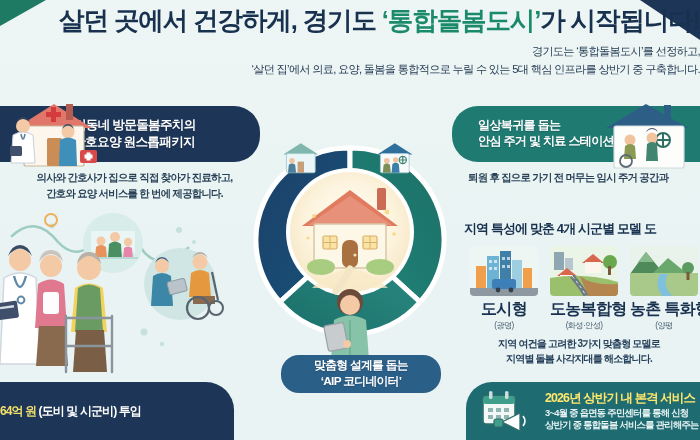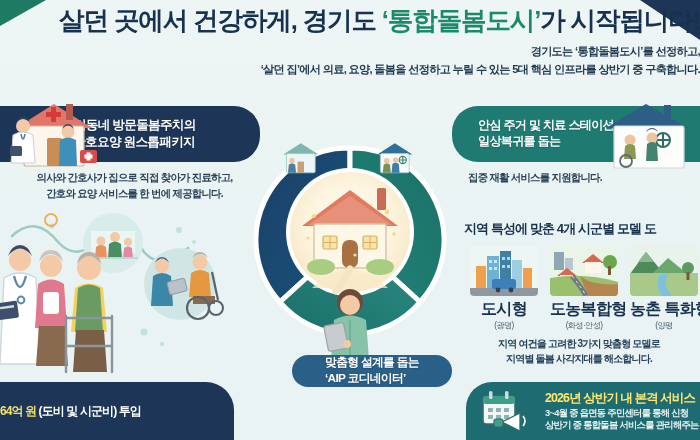--- a/index.html
+++ b/index.html
@@ -37,21 +37,21 @@
     position:absolute; left:0; top:6px; width:700px;
     text-align:right;
   }
   .title {
     font-size:25.5px; font-weight:bold; letter-spacing:-1.1px;
     color:#17314f; line-height:1.12; white-space:nowrap;
   }
   .title .hl { color:#1b8a6b; }
   .subtitle {
     margin-top:7px;
-    font-size:11.2px; font-weight:bold; letter-spacing:-.7px;
+    font-size:11.2px; font-weight:normal; letter-spacing:-.7px;
     color:#223a52; line-height:1.62;
   }
 
   
   .banner {
     position:absolute;
     border-radius:26px;
     color:#ffffff;
     font-weight:bold;
     letter-spacing:-.7px;
@@ -76,22 +76,22 @@
 
   
   #cal-right {
     left:452px; top:106px; width:290px; height:56px;
     padding-left:26px; font-size:12.1px;
   }
   #desc-right { left:468px; top:170px; width:230px; }
 
   
   #cal-center {
-    left:292px; top:355px; width:160px; height:32px;
-    justify-content:center; 
+    left:281px; top:355px; width:160px; height:38px;
+    justify-content:center; text-align:center;
     font-size:11.8px; border-radius:18px;
     background:#2a5f88;
   }
   #desc-center { left:226px; top:397px; width:270px; text-align:center; }
 
   
   .bottombar {
     position:absolute; bottom:0; height:58px;
     display:flex; align-items:center;
   }
@@ -165,21 +165,21 @@
 
 <div id="poster">
 
   <div class="corner-tl"></div>
   <div class="corner-tr"></div>
 
   <div class="head">
     <div class="title"><span>살던 곳에서 건강하게, 경기도 </span><span class="hl">‘통합돌봄도시’</span><span>가 시작됩니다!</span></div>
     <div class="subtitle">
       <div>경기도는 ‘통합돌봄도시’를 선정하고,</div>
-      <div>‘살던 집’에서 의료, 요양, 돌봄을 선정하고 누릴 수 있는 5대 핵심 인프라를 상반기 중 구축합니다.</div>
+      <div>‘살던 집’에서 의료, 요양, 돌봄을 통합적으로 누릴 수 있는 5대 핵심 인프라를 상반기 중 구축합니다.</div>
     </div>
   </div>
 
   <div class="banner navy" id="cal-left">
     <div>
       <div>우리동네 방문돌봄주치의</div>
       <div>&amp; 간호요양 원스톱패키지</div>
     </div>
   </div>
 
@@ -209,41 +209,41 @@
     <rect x="78.5" y="56.5" width="8" height="4" fill="#fff"></rect>
   </svg>
 
   <div class="desc" id="desc-left">
     <div>의사와 간호사가 집으로 직접 찾아가 진료하고,</div>
     <div>간호와 요양 서비스를 한 번에 제공합니다.</div>
   </div>
 
   <div class="banner teal" id="cal-right">
     <div>
+      <div>일상복귀를 돕는</div>
       <div>안심 주거 및 치료 스테이션</div>
-      <div>일상복귀를 돕는</div>
     </div>
   </div>
   <svg style="position:absolute;left:600px;top:100px;" width="96" height="74" viewBox="0 0 96 74">
     <polygon points="46,4 88,28 6,28" fill="#2d5f86"></polygon>
     <rect x="14" y="26" width="70" height="42" rx="2" fill="#fdfdfb" stroke="#cfd9dd" stroke-width="1.2"></rect>
     <rect x="64" y="5" width="7" height="15" fill="#2d5f86"></rect>
     <circle cx="63" cy="40" r="7" fill="none" stroke="#2f6f63" stroke-width="2"></circle>
     <path d="M63 34 v12 M57 40 h12" stroke="#2f6f63" stroke-width="2"></path>
 
     <circle cx="30" cy="40" r="5.5" fill="#f0c49e"></circle>
     <path d="M25 46 q5 -4 10 0 l1 13 l-12 0z" fill="#8a9a52"></path>
     <circle cx="26" cy="61" r="6" fill="none" stroke="#5d6b74" stroke-width="1.8"></circle>
 
     <circle cx="52" cy="38" r="5.5" fill="#f0c49e"></circle>
     <path d="M46 32 q6 -6 12 0 q-2 -4 -6 -4 q-4 0 -6 4z" fill="#4a5a6d"></path>
     <path d="M47 44 q5 -4 10 0 l1 17 l-12 0z" fill="#41846f"></path>
   </svg>
   <div class="desc" id="desc-right">
-    <div>집중 재활 서비스를 지원합니다.</div>
+    <div>퇴원 후 집으로 가기 전 머무는 임시 주거 공간과</div>
   </div>
 
   <div id="center-wrap">
     <svg width="256" height="250" viewBox="0 0 256 250">
       <defs>
         <radialGradient id="glow" cx="50%" cy="45%" r="58%">
           <stop offset="0%" stop-color="#fffdf4"></stop>
           <stop offset="62%" stop-color="#fdf4df"></stop>
           <stop offset="100%" stop-color="#f6e7c4"></stop>
         </radialGradient>

